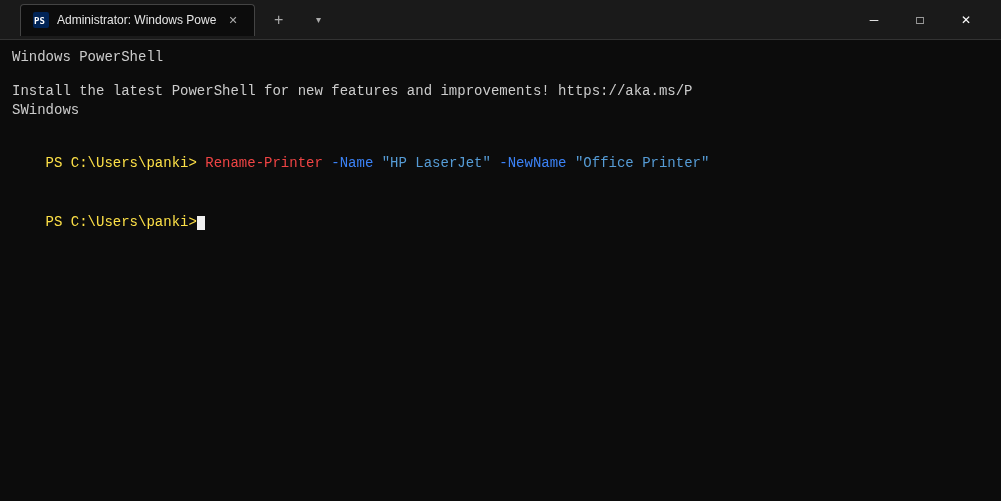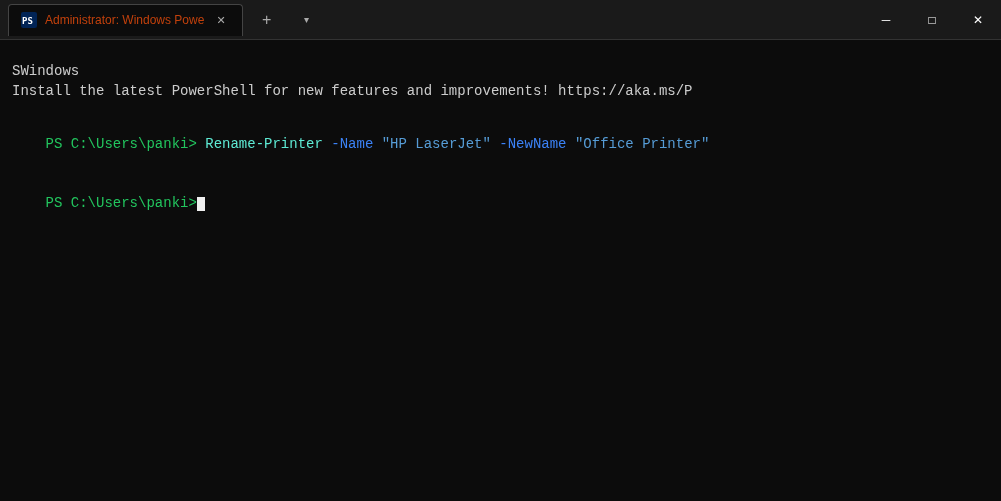--- a/index.html
+++ b/index.html
@@ -12,21 +12,21 @@
       overflow: hidden;
     }
 
     
     .title-bar {
       display: flex;
       align-items: center;
       height: 40px;
       background: #1a1a1a;
       border-bottom: 1px solid #333;
-      padding: 0;
+      padding: 12px;
     }
 
     .title-bar-left {
       display: flex;
       align-items: center;
       flex: 1;
       padding-left: 8px;
       gap: 8px;
     }
 
@@ -42,21 +42,21 @@
       border-bottom: none;
       cursor: pointer;
     }
 
     .tab-icon {
       width: 16px;
       height: 16px;
     }
 
     .tab-title {
-      color: #c2410c;
+      color: #e5e5e5;
       font-size: 12px;
       font-family: 'Segoe UI', sans-serif;
       white-space: nowrap;
     }
 
     .tab-close {
       color: #aaa;
       font-size: 11px;
       cursor: pointer;
       padding: 2px 4px;
@@ -123,33 +123,33 @@
       display: block;
       white-space: pre;
     }
 
     .spacer {
       display: block;
       height: 14px;
     }
 
     .cmd-keyword {
-      color: #5eead4;
+      color: #ef4444;
     }
 
     .cmd-param {
       color: #3b82f6;
     }
 
     .cmd-string {
       color: #569cd6;
     }
 
     .prompt {
-      color: #22c55e;
+      color: #fde047;
     }
 
     .cursor {
       display: inline-block;
       width: 8px;
       height: 14px;
       background: #f0f0f0;
       vertical-align: text-bottom;
       animation: blink 1s step-end infinite;
     }
@@ -177,23 +177,24 @@
     <div class="dropdown-btn">▾</div>
   </div>
   <div class="window-controls">
     <div class="win-btn">─</div>
     <div class="win-btn">□</div>
     <div class="win-btn close">✕</div>
   </div>
 </div>
 
 <div class="terminal">
+  <span class="line">Windows PowerShell</span>
   <span class="spacer"></span>
+  <span class="line"><span>Install the latest PowerShell for new features and improvements! https://aka.ms/P</span></span>
   <span class="line">SWindows</span>
-  <span class="line"><span>Install the latest PowerShell for new features and improvements! https://aka.ms/P</span></span>
   <span class="spacer"></span>
   <span class="line">
     <span class="prompt">PS C:\Users\panki&gt;</span><span> </span><span class="cmd-keyword">Rename-Printer</span><span class="cmd-param"> -Name </span><span class="cmd-string">"HP LaserJet"</span><span class="cmd-param"> -NewName </span><span class="cmd-string">"Office Printer"</span>
   </span>
   <span class="line">
     <span class="prompt">PS C:\Users\panki&gt;</span><span class="cursor"></span>
   </span>
 </div>
 
 </body></html>

